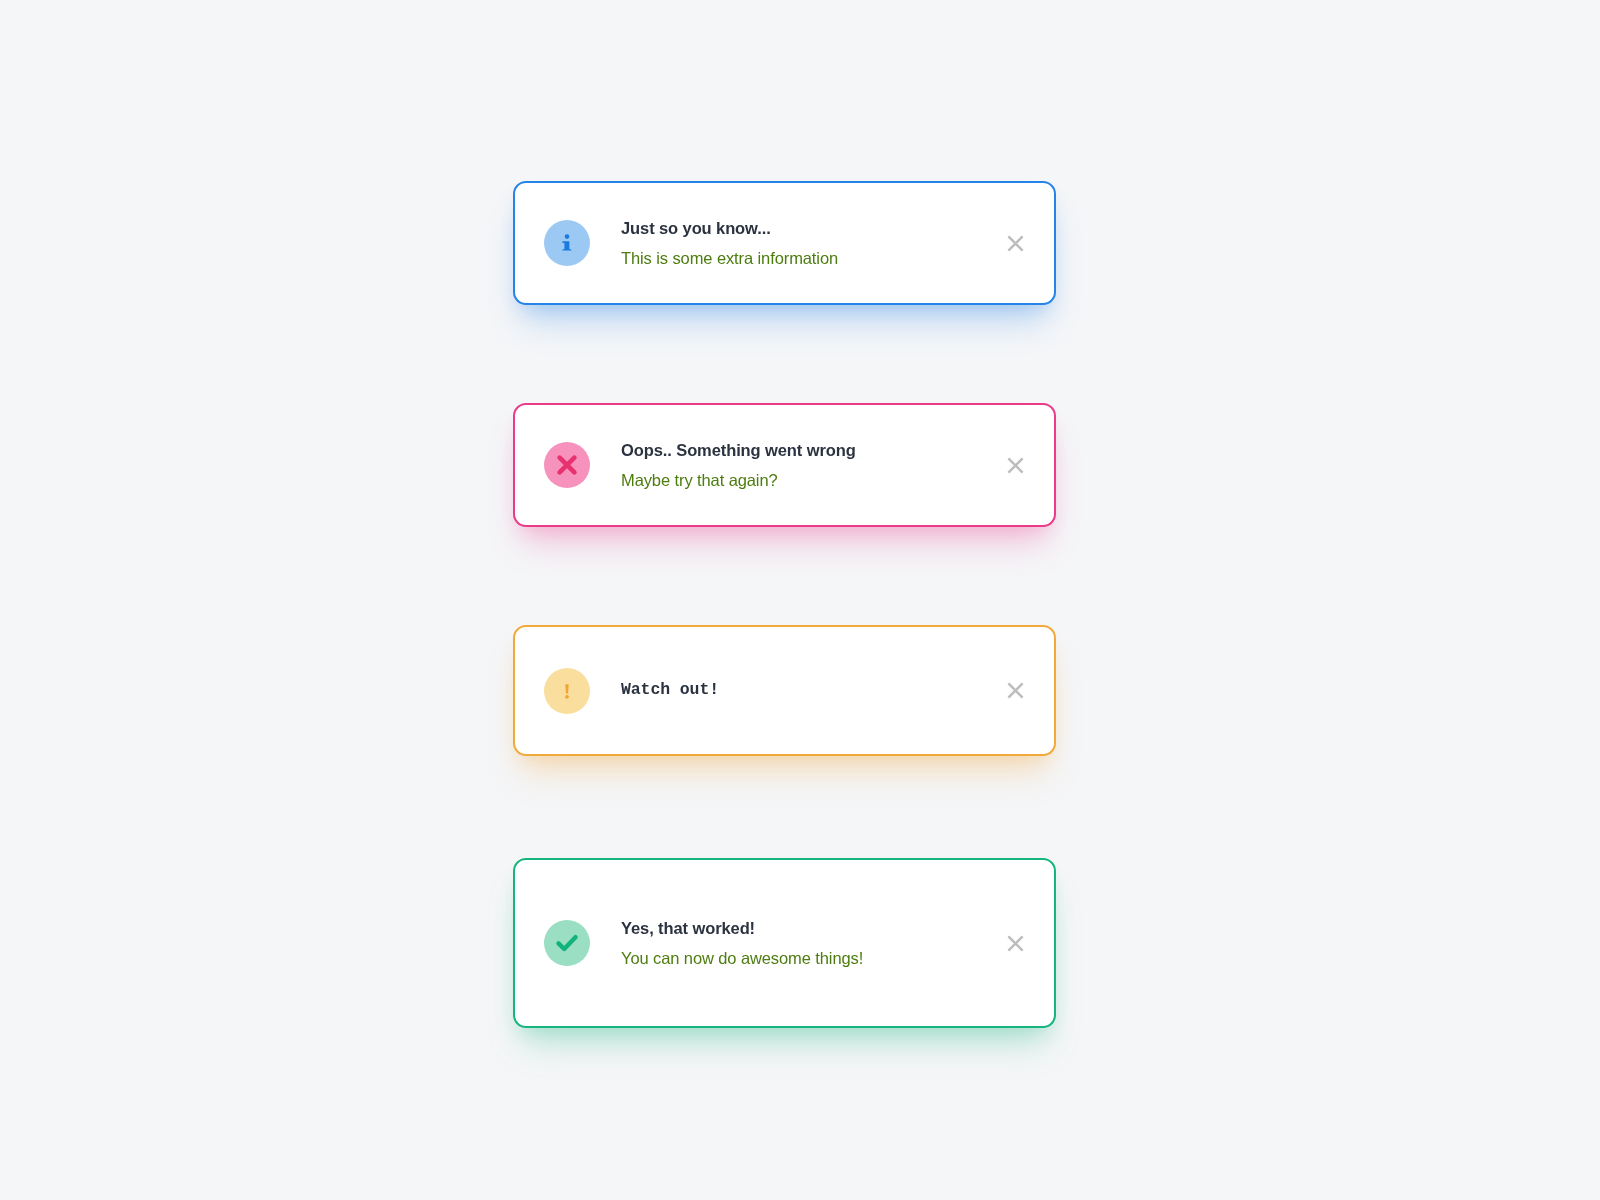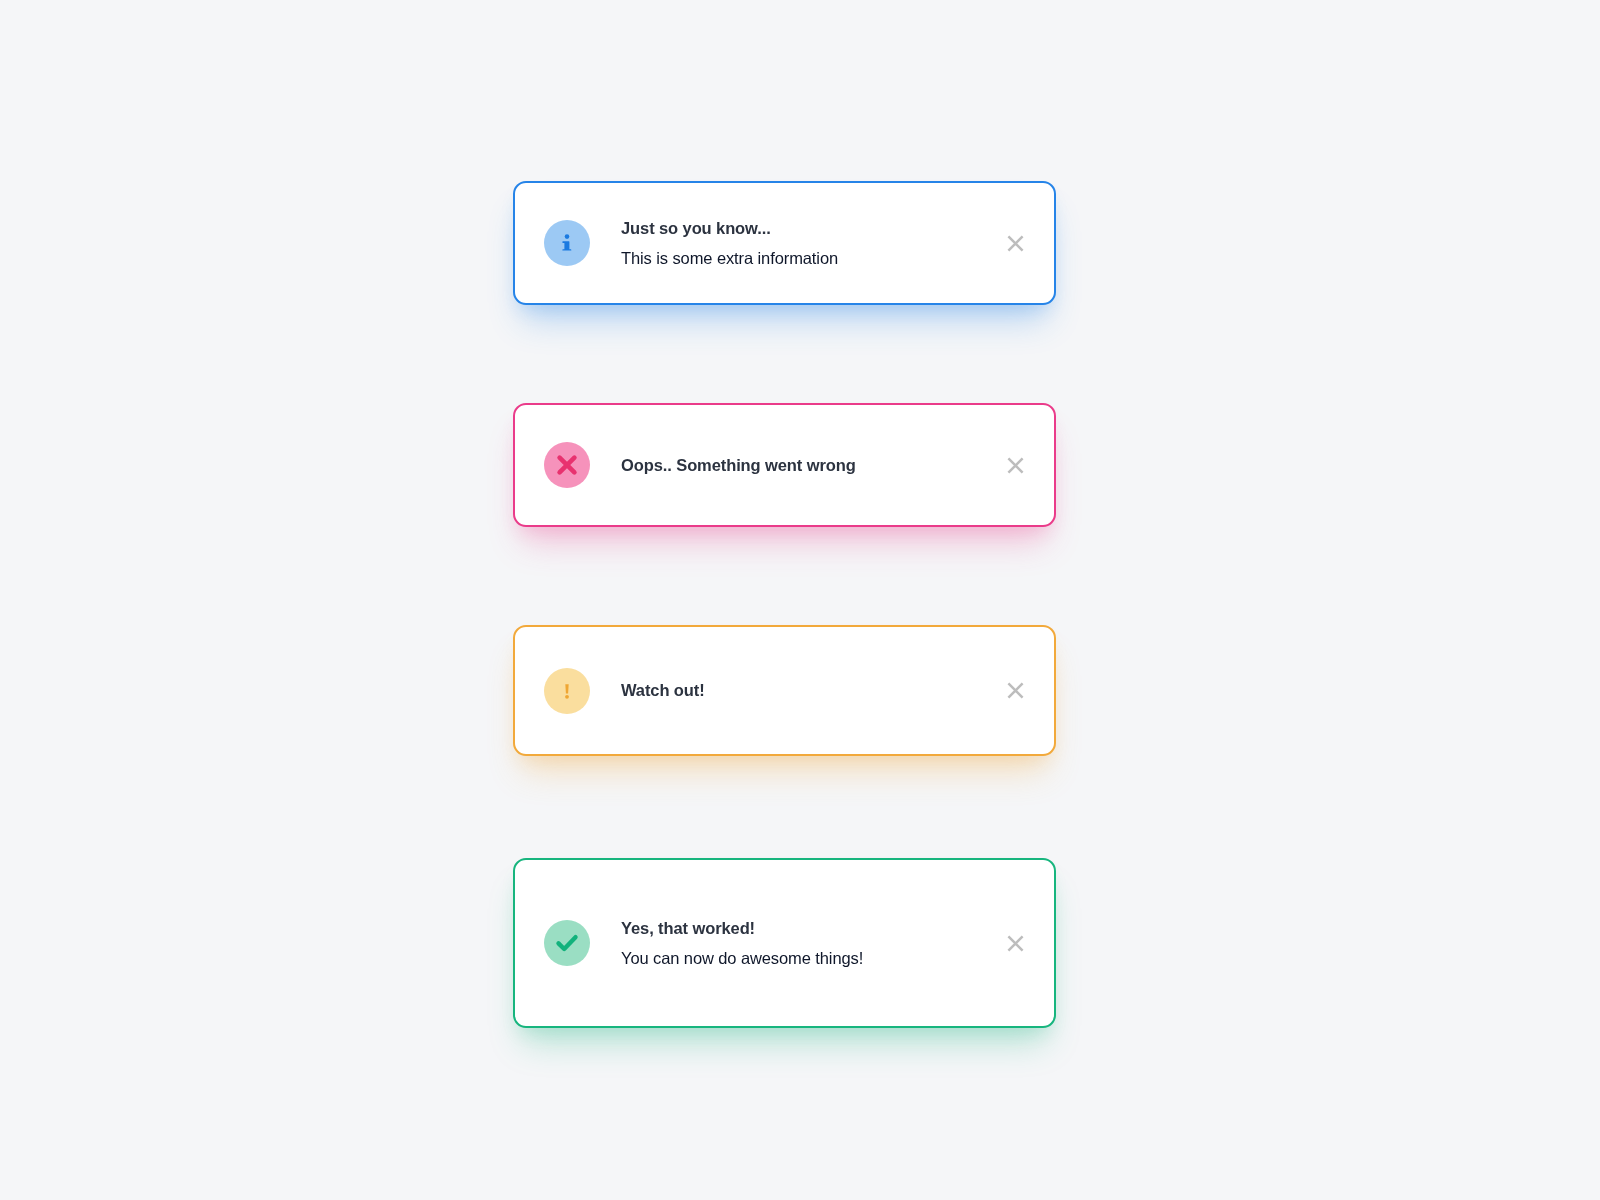--- a/index.html
+++ b/index.html
@@ -31,21 +31,21 @@
     border-width: 2px;
     display: flex;
     align-items: center;
     padding-left: 29px;
     padding-right: 24px;
   }
 
   
   .alert-card.pos-0 { top: 181px; }
   .alert-card.pos-1 { top: 403px; justify-content: space-between; }
-  .alert-card.pos-2 { top: 625px; height: 131px; }
+  .alert-card.pos-2 { top: 625px; height: 131px; font-family: Liberation Mono, monospace; }
   .alert-card.pos-3 { top: 858px; height: 170px; }
 
   
   .alert-card.info {
     border-color: #2684e8;
     box-shadow: 0 24px 34px -10px rgba(38,132,232,0.30),
                 0 10px 18px -6px rgba(38,132,232,0.18);
   }
   .alert-card.error {
     border-color: #ea3b8a;
@@ -90,21 +90,21 @@
     font-size: 16.5px;
     font-weight: bold;
     color: #2c3340;
     line-height: 1.36;
     letter-spacing: -0.1px;
     white-space: nowrap;
   }
   .alert-body {
     font-size: 16.5px;
     font-weight: normal;
-    color: #0f172a;
+    color: #4d7c0f;
     line-height: 1.36;
     letter-spacing: -0.1px;
     white-space: nowrap;
     margin-top: 8px;
   }
 
   
   .close-button {
     flex: 0 0 auto;
     width: 30px;
@@ -145,20 +145,21 @@
   </div>
 
   <div class="alert-card error pos-1">
     <span class="icon-badge error">
       <svg width="24" height="24" viewBox="0 0 24 24" aria-hidden="true">
         <path d="M4.6 4.6 L19.4 19.4 M19.4 4.6 L4.6 19.4" stroke="#e8326f" stroke-width="4.6" stroke-linecap="round"></path>
       </svg>
     </span>
     <div class="alert-text">
       <div class="alert-title">Oops.. Something went wrong</div>
+      <div class="alert-body">Maybe try that again?</div>
     </div>
     <button class="close-button" aria-label="close">
       <span>
         <svg width="21" height="21" viewBox="0 0 21 21" aria-hidden="true">
           <path d="M3.4 3.4 L17.6 17.6 M17.6 3.4 L3.4 17.6" stroke="#bdbdbd" stroke-width="2.5" stroke-linecap="butt"></path>
         </svg>
       </span>
     </button>
   </div>
 

